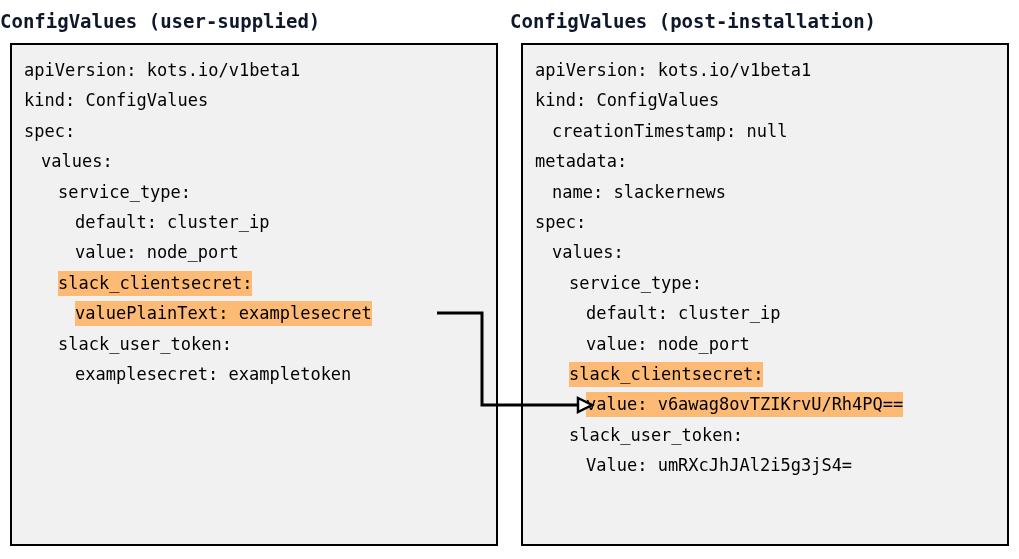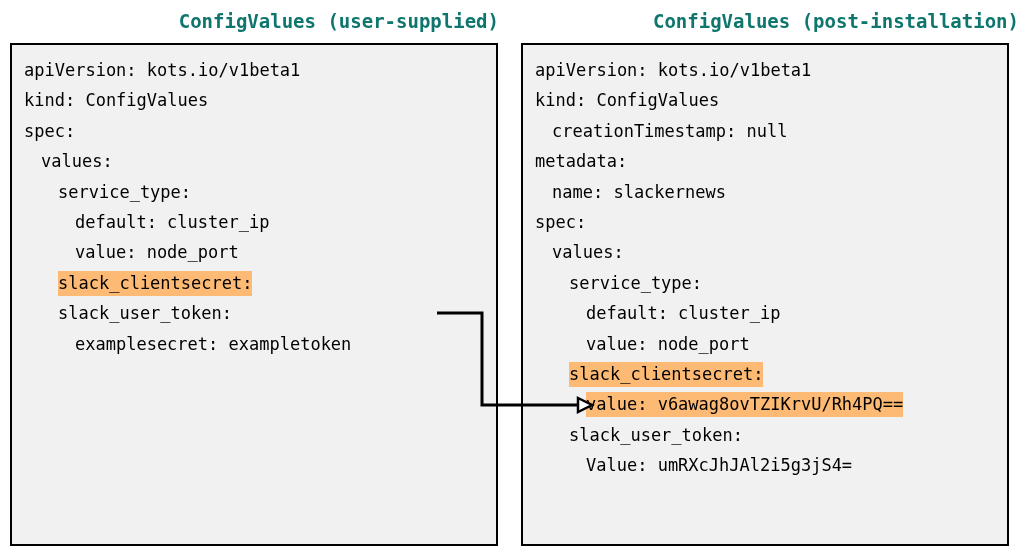--- a/index.html
+++ b/index.html
@@ -18,25 +18,25 @@
 
   .panel {
     position: absolute;
     top: 0;
   }
   .panel-title {
     position: absolute;
     top: 10px;
     left: 0;
     width: 100%;
-    text-align: right;
+    text-align: left;
     font-family: "DejaVu Sans Mono", "Liberation Mono", monospace;
     font-size: 19px;
     font-weight: bold;
-    color: #0f766e;
+    color: #0f172a;
     letter-spacing: 0px;
     white-space: nowrap;
   }
   .panel-box {
     position: absolute;
     top: 43px;
     background: #f1f1f1;
     border: 2px solid #000000;
     box-sizing: border-box;
     height: 503px;
@@ -90,20 +90,21 @@
   <div class="panel-box">
     <div class="code">
         <div class="line" style="padding-left: 0px;"><span class="seg">apiVersion: kots.io/v1beta1</span></div>
         <div class="line" style="padding-left: 0px;"><span class="seg">kind: ConfigValues</span></div>
         <div class="line" style="padding-left: 0px;"><span class="seg">spec:</span></div>
         <div class="line" style="padding-left: 17px;"><span class="seg">values:</span></div>
         <div class="line" style="padding-left: 34px;"><span class="seg">service_type:</span></div>
         <div class="line" style="padding-left: 51px;"><span class="seg">default: cluster_ip</span></div>
         <div class="line" style="padding-left: 51px;"><span class="seg">value: node_port</span></div>
         <div class="line" style="padding-left: 34px;"><span class="seg hl">slack_clientsecret:</span></div>
+        <div class="line" style="padding-left: 51px;"><span class="seg hl">valuePlainText: examplesecret</span></div>
         <div class="line" style="padding-left: 34px;"><span class="seg">slack_user_token:</span></div>
         <div class="line" style="padding-left: 51px;"><span class="seg">examplesecret: exampletoken</span></div>
       </div>
   </div>
 </div>
 
 <div class="panel" id="panel-right">
   <div class="panel-title">ConfigValues (post-installation)</div>
   <div class="panel-box">
     <div class="code">

